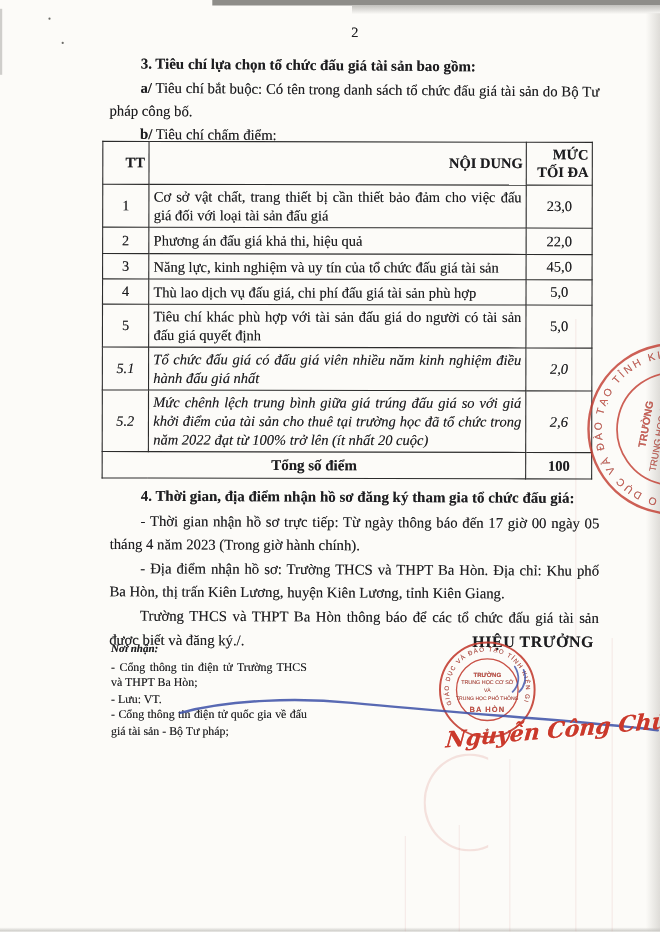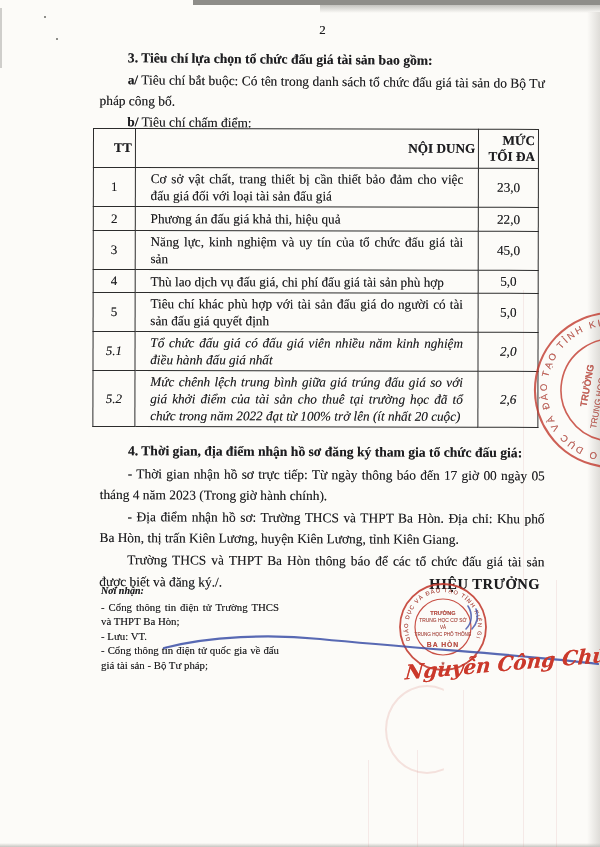--- a/index.html
+++ b/index.html
@@ -30,21 +30,21 @@
     transform:rotate(.5deg);transform-origin:0 0;}
   .section3 .hd{font-weight:bold;font-size:13.6px;text-indent:28px;margin:0 0 1px 0;}
   .para{margin:0;text-indent:28px;text-align:justify;}
   .lead-bold{font-weight:bold;}
   
   .tbl{position:absolute;top:128px;left:93px;width:446px;border-collapse:collapse;
     transform:rotate(.12deg);transform-origin:0 0;}
   .tbl th,.tbl td{border:1.4px solid #2c2c2c;vertical-align:middle;}
   .tbl th{font-size:13.2px;line-height:1.22;padding:2px 3px;text-align:right;}
   .tbl td.tt{width:36px;text-align:center;font-size:13px;}
-  .tbl td.ct{font-size:13.2px;line-height:17px;padding:2px 15px;text-align:justify;}
+  .tbl td.ct{font-size:13.2px;line-height:17px;padding:2px 4px;text-align:justify;}
   .tbl td.sc{width:54px;text-align:center;font-size:13.2px;}
   .tbl tr.it td{font-style:italic;margin-left:37px;}
   .tbl .total-l{text-align:center;font-weight:bold;font-size:13.6px;}
   .tbl .total-v{font-weight:bold;}
   
   .section4{position:absolute;top:440px;left:100px;width:445px;font-size:13.4px;line-height:21.6px;
     transform:rotate(.3deg);transform-origin:0 0;}
   .section4 .hd{font-weight:bold;font-size:13.6px;text-indent:28px;margin:0 0 1px 0;}
   
   .recipients{position:absolute;top:584px;left:101px;width:178px;font-size:10.8px;line-height:14.5px;}
@@ -120,20 +120,24 @@
     </tr>
     <tr style="height:34px" class="it">
       <td class="tt">5.1</td>
       <td class="ct">Tổ chức đấu giá có đấu giá viên nhiều năm kinh nghiệm điều hành đấu giá nhất</td>
       <td class="sc">2,0</td>
     </tr>
     <tr style="height:55px" class="it">
       <td class="tt">5.2</td>
       <td class="ct">Mức chênh lệch trung bình giữa giá trúng đấu giá so với giá khởi điểm của tài sản cho thuê tại trường học đã tổ chức trong năm 2022 đạt từ 100% trở lên (ít nhất 20 cuộc)</td>
       <td class="sc">2,6</td>
+    </tr>
+    <tr style="height:24px">
+      <td class="total-l" colspan="2">Tổng số điểm</td>
+      <td class="sc total-v">100</td>
     </tr>
   </tbody>
     </table>
 
   <svg class="stamp-svg" style="left:527px;top:305px;opacity:.8;" width="170" height="170" viewBox="0 0 170 170">
     <g transform="rotate(-80 85 85)" fill="none" stroke="#c23a2e">
       <circle cx="85" cy="85" r="77" stroke-width="2.2"></circle>
       <circle cx="85" cy="85" r="51" stroke-width="1.6"></circle>
       <path id="ring2" d="M 23.9,107.2 A 65,65 0 1 1 146.1,107.2" stroke="none"></path>
       <text font-size="9.5" letter-spacing="2.2" fill="#c23a2e" stroke="none" font-family="Liberation Sans, sans-serif">

